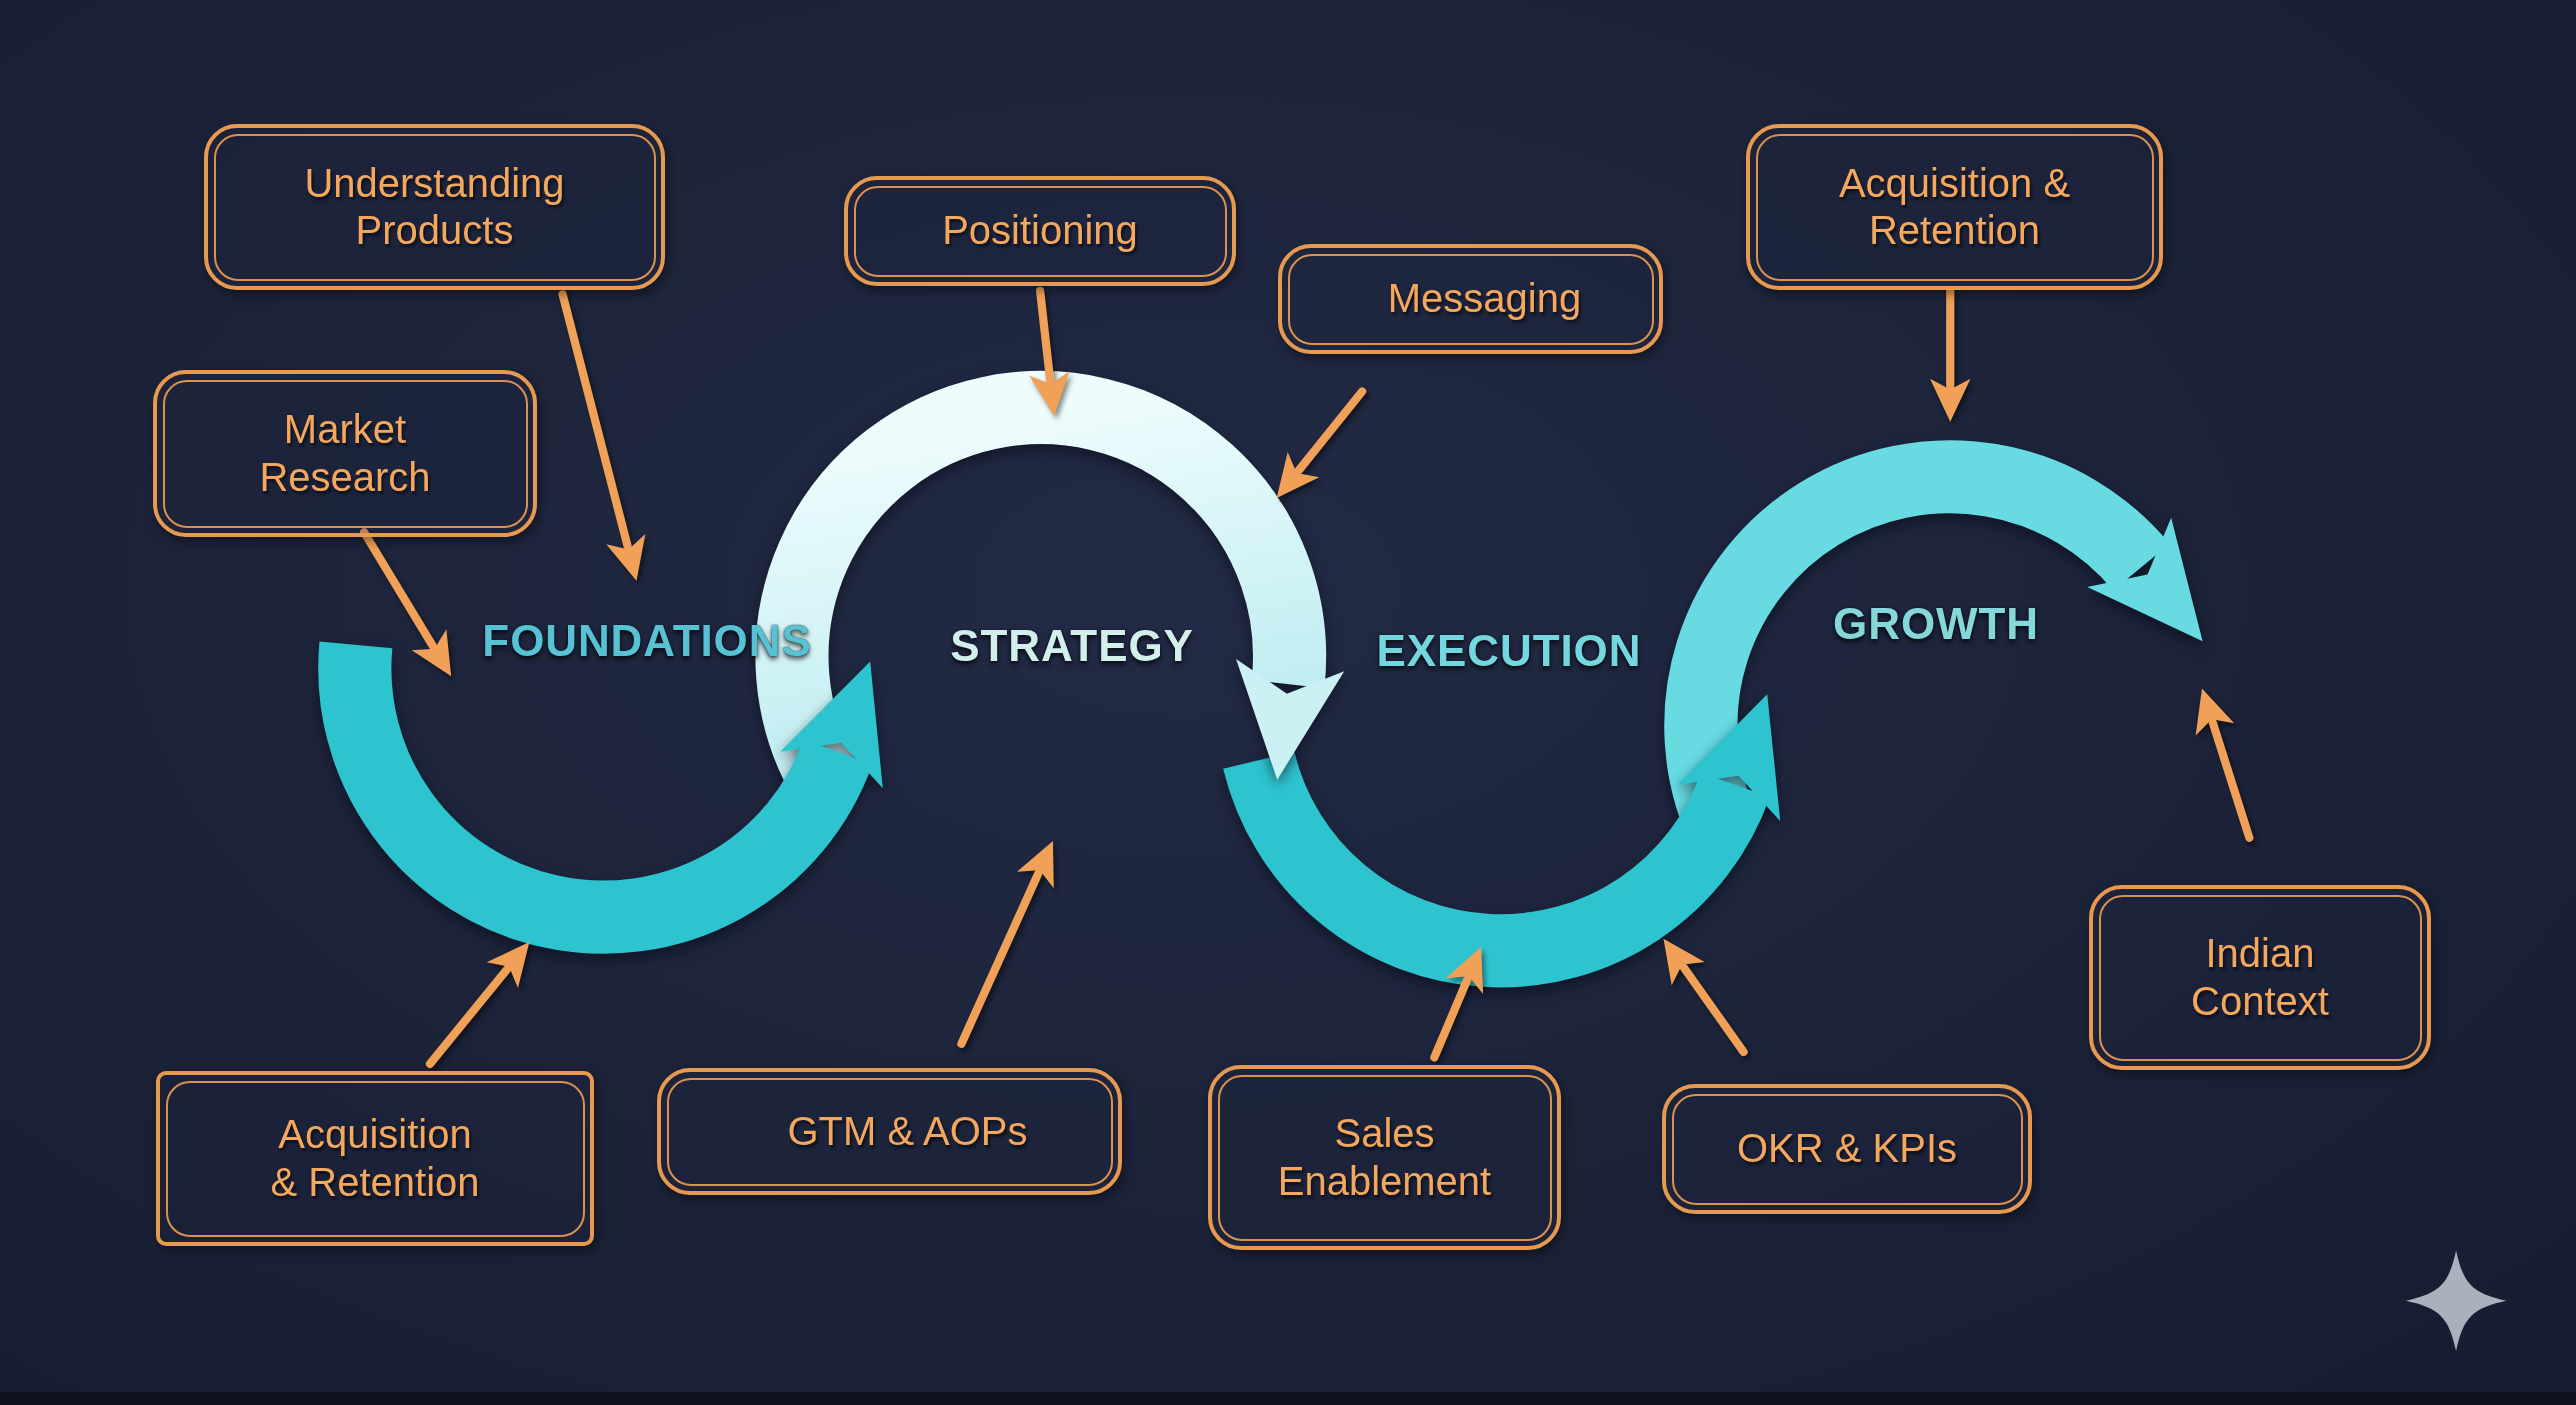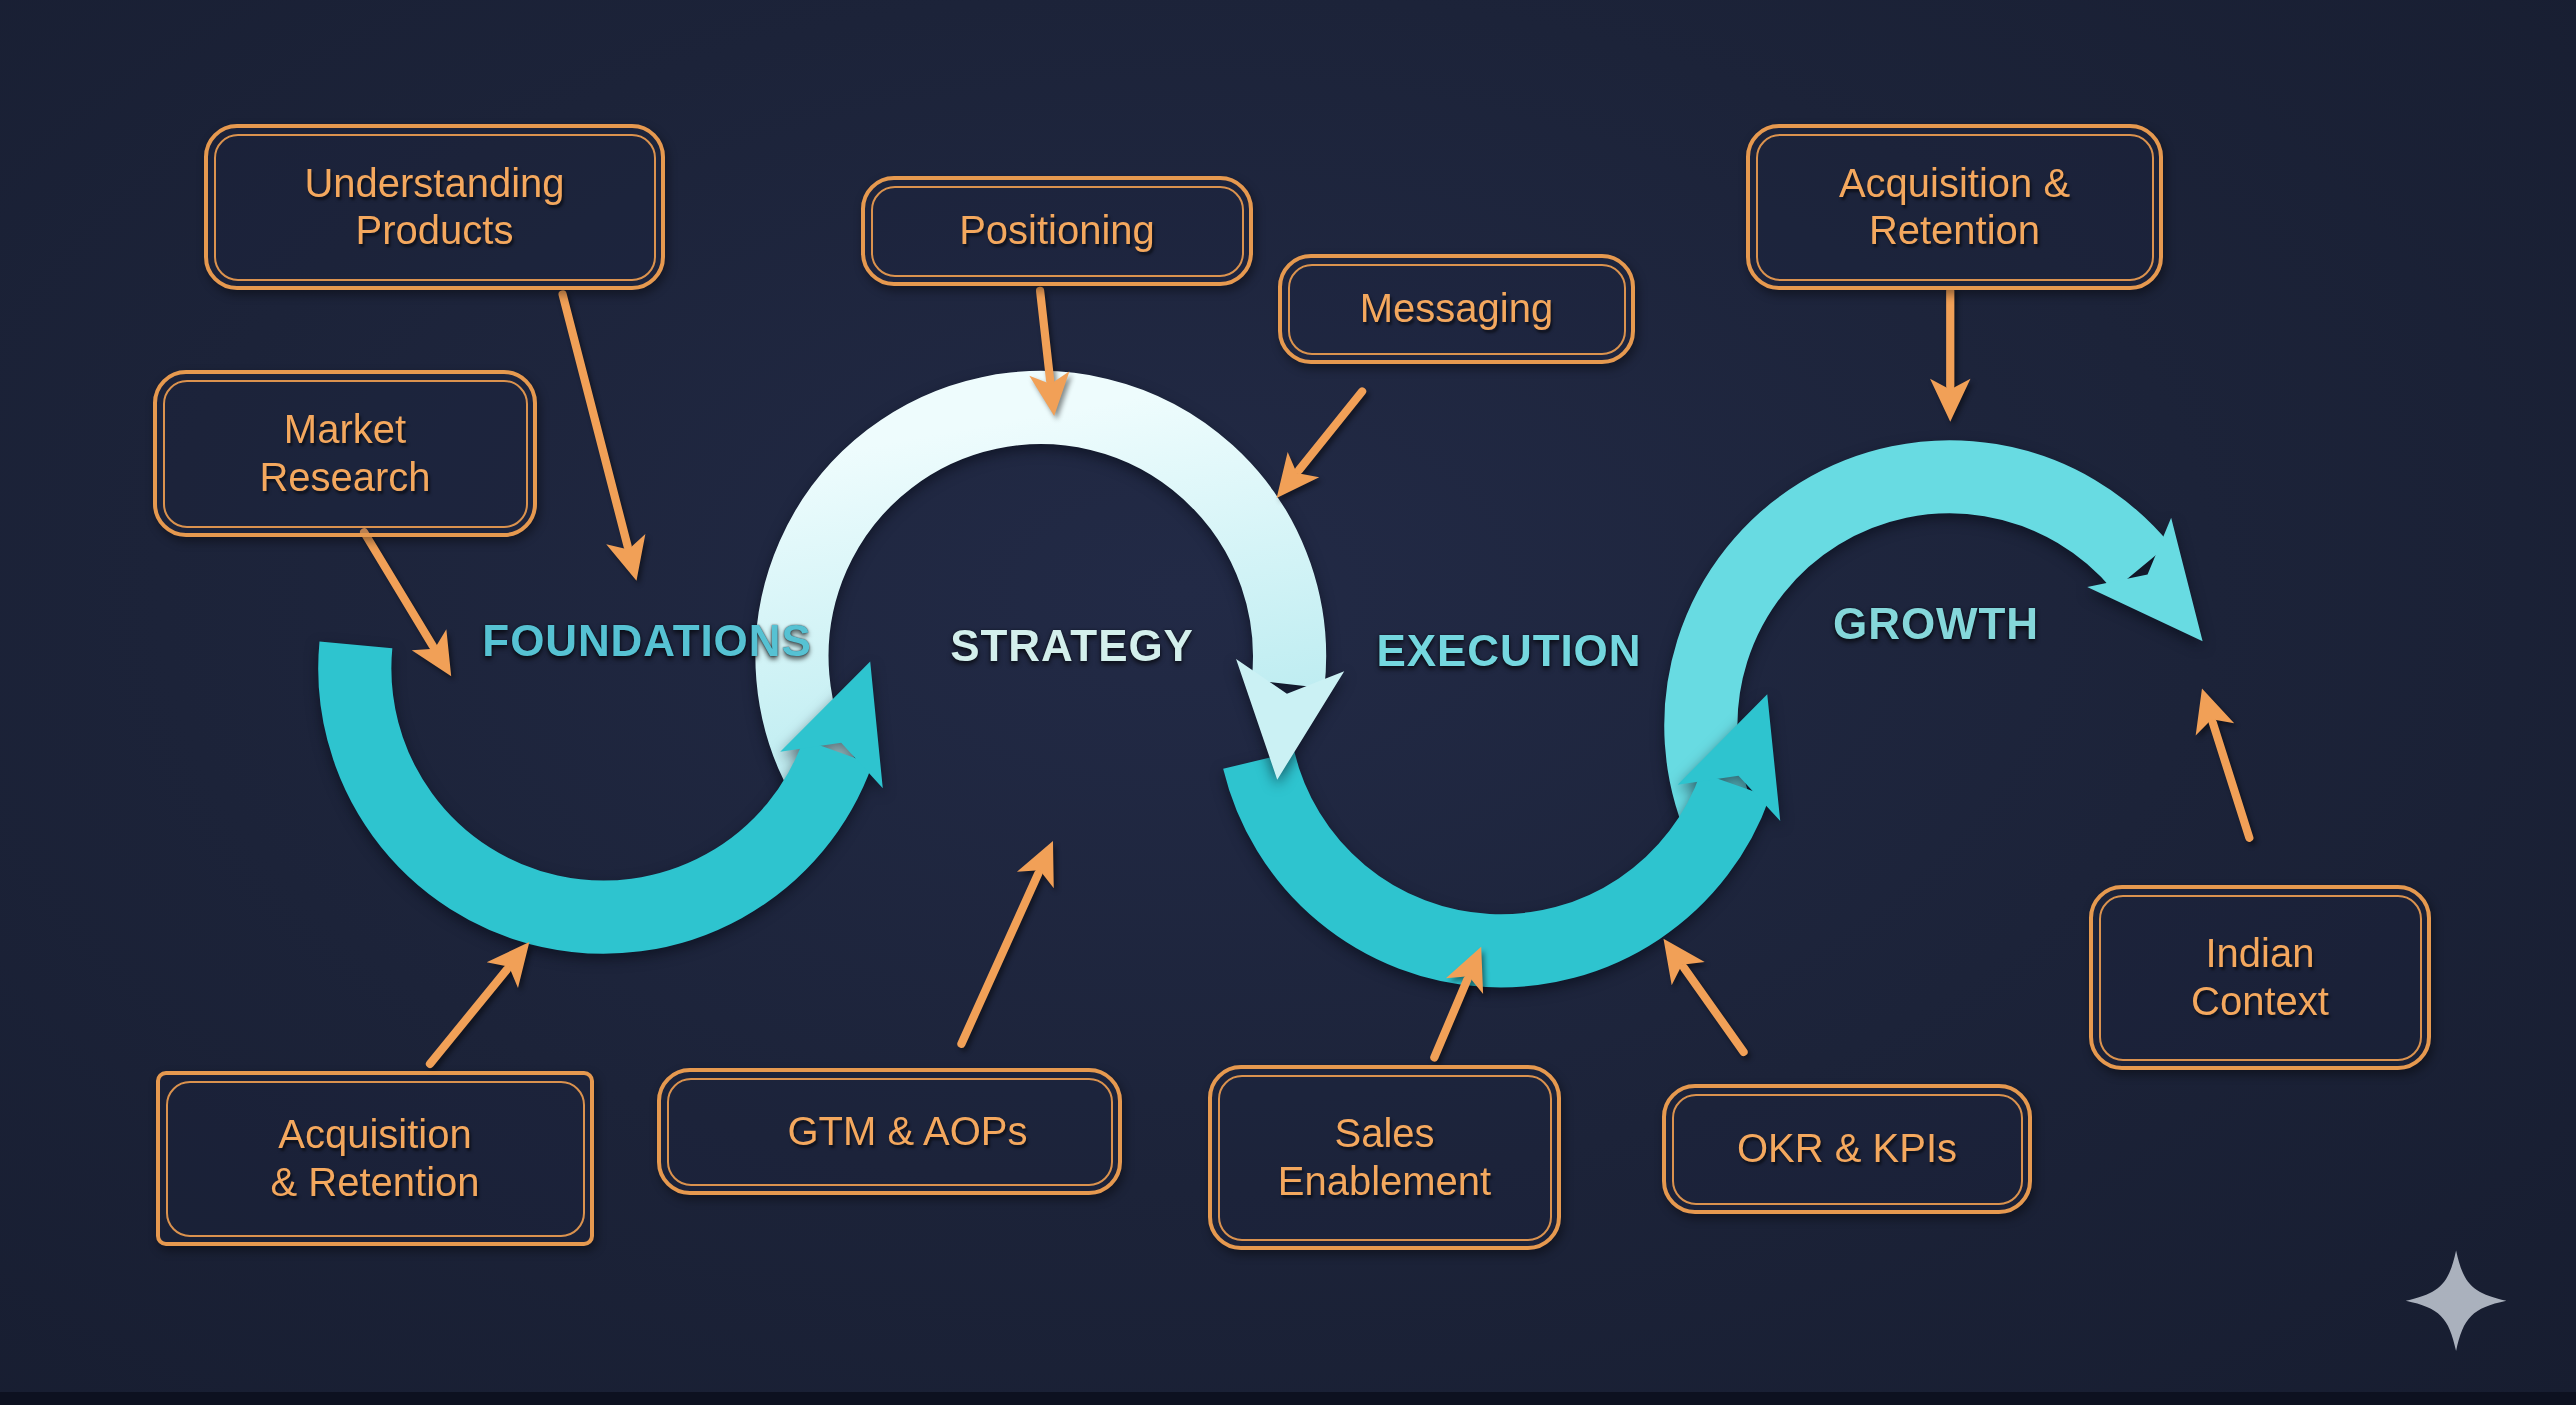--- a/index.html
+++ b/index.html
@@ -96,24 +96,24 @@
 
   <div id="nodes-layer">
       <div class="node" style="left: 204px; top: 124px; width: 453px; height: 158px;">
     <div class="node-label">Understanding
 Products</div>
   </div>
       <div class="node" style="left: 153px; top: 370px; width: 376px; height: 159px;">
     <div class="node-label">Market
 Research</div>
   </div>
-      <div class="node" style="left: 844px; top: 176px; width: 384px; height: 102px; margin-left: 17px;">
+      <div class="node" style="left: 844px; top: 176px; width: 384px; height: 102px;">
     <div class="node-label">Positioning</div>
   </div>
-      <div class="node" style="left: 1278px; top: 254px; width: 349px; height: 102px;">
+      <div class="node" style="left: 1278px; top: 244px; width: 349px; height: 102px; padding-left: 28px;">
     <div class="node-label">Messaging</div>
   </div>
       <div class="node" style="left: 1746px; top: 124px; width: 409px; height: 158px;">
     <div class="node-label">Acquisition &amp;
 Retention</div>
   </div>
       <div class="node" style="left: 156px; top: 1071px; width: 430px; height: 167px; border-radius: 10px;">
     <div class="node-label">Acquisition
 &amp; Retention</div>
   </div>

